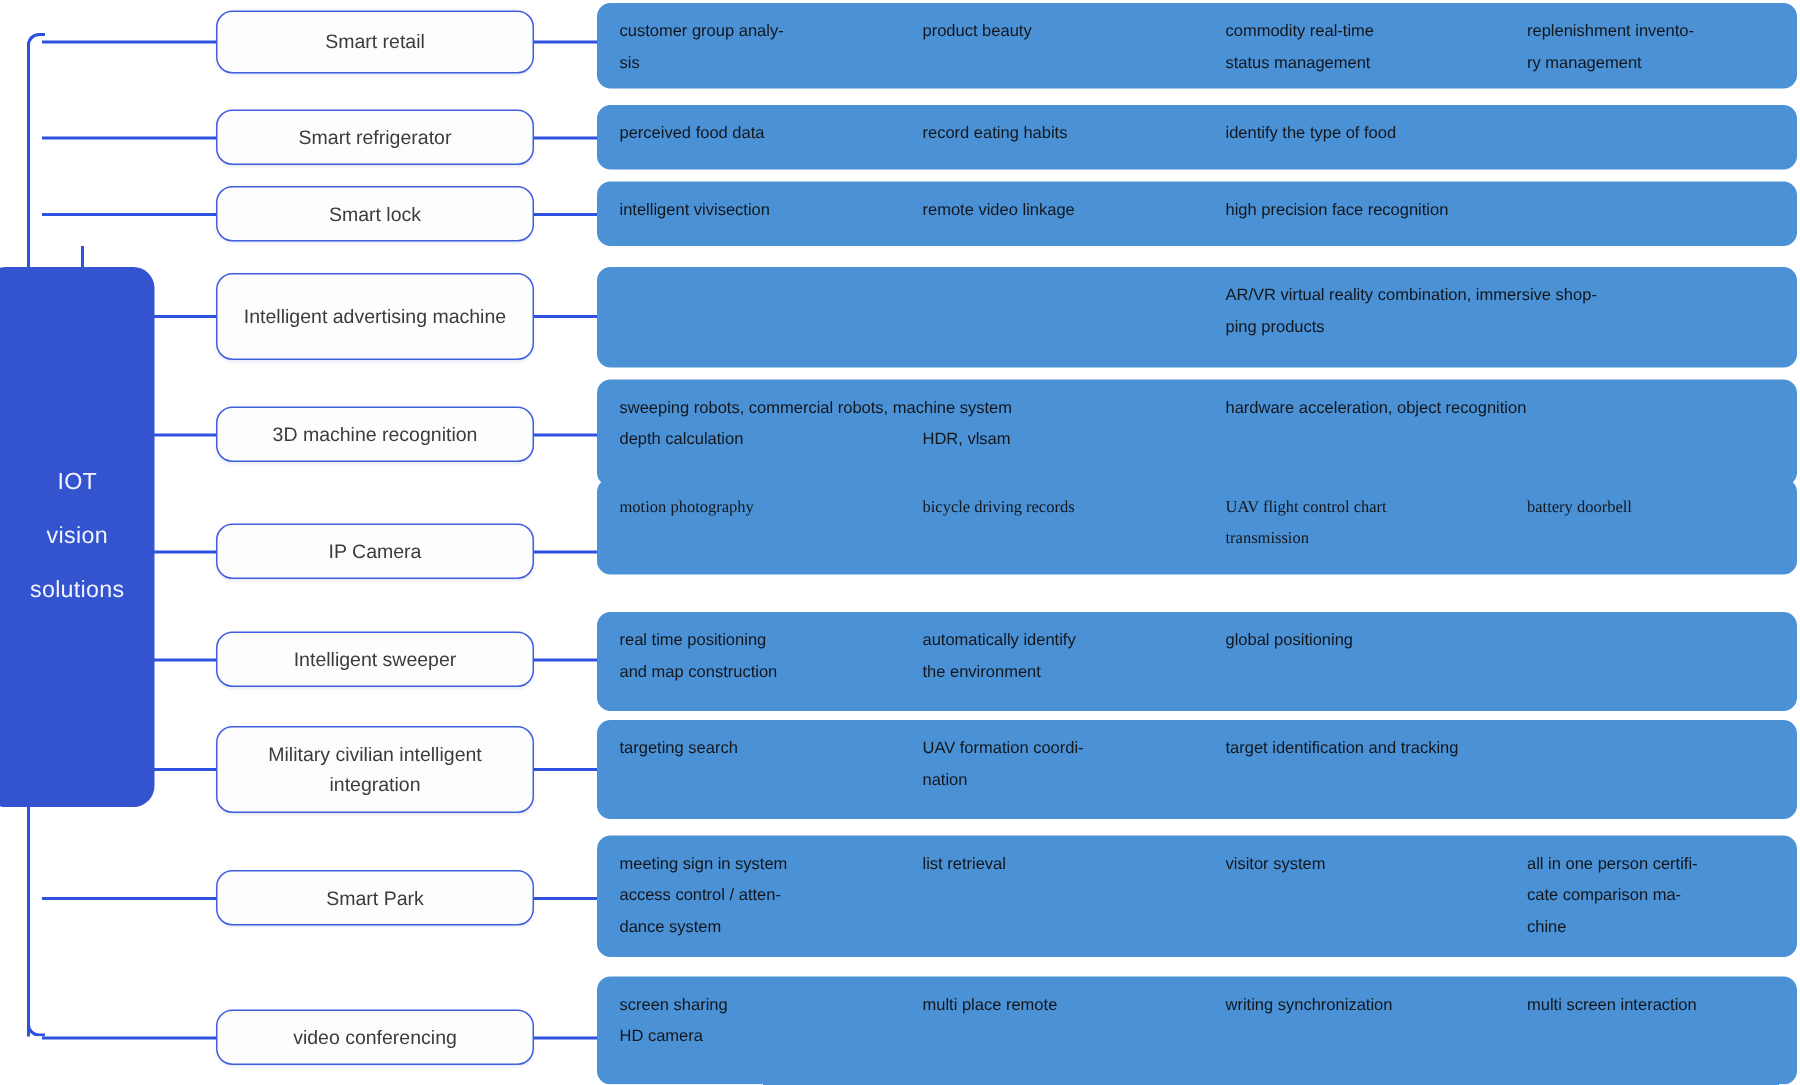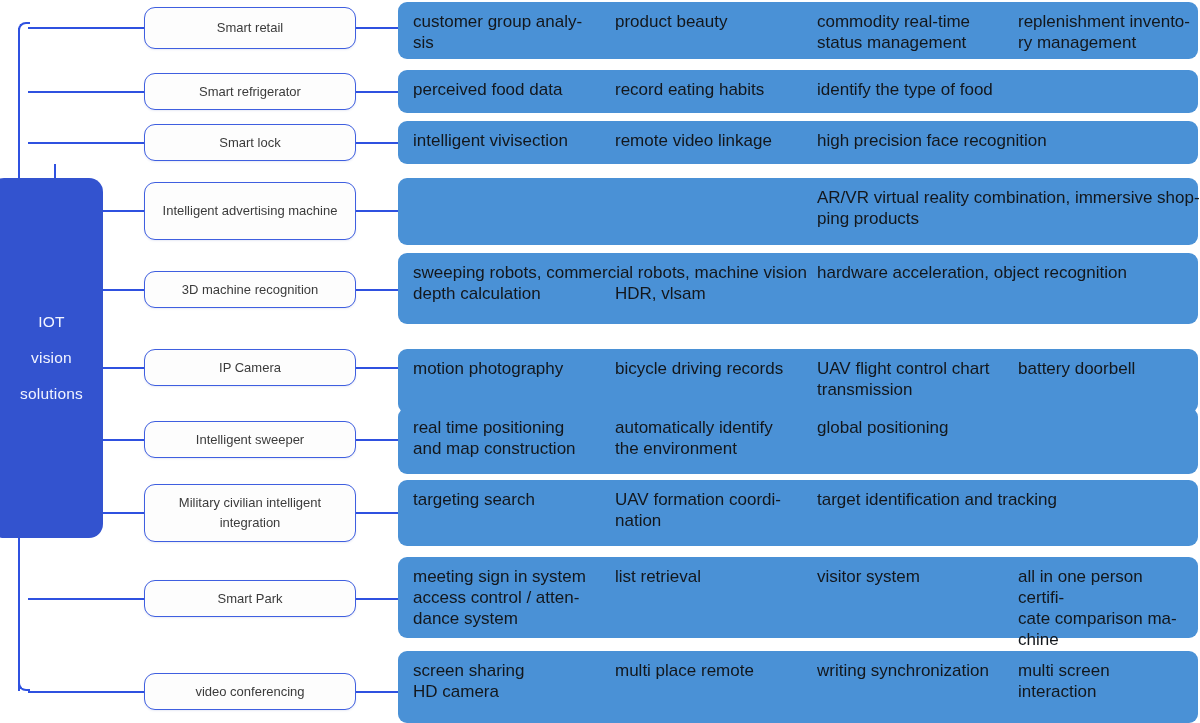--- a/index.html
+++ b/index.html
@@ -123,21 +123,21 @@
     left:398px;
     width:800px;
     box-sizing:border-box;
     background:#4a91d6;
     border-radius:9px;
     z-index:2;
   }
   .panel .cell{
     position:absolute;
     color:#13171c;
-    font-size:17px;
+    font-size:11px;
     line-height:21px;
   }
 </style>
 </head>
 <body>
 
 <div id="stage">
 
   <div class="spine-cap-top"></div>
   <div class="spine"></div>
@@ -189,31 +189,31 @@
       <div class="lead-out" style="top: 210px;"></div>
       <div class="panel" style="top: 178px; height: 67px;">
         <div class="cell" style="left: 419px; width: 395px; top: 9px;">AR/VR virtual reality combination, immersive shop-<br>ping products</div>
       </div>
       <div class="lead-in" style="top: 288.5px; width: 116px;"></div>
       <div class="mid-box" style="top: 271px; height: 37px;">
         <span>3D machine recognition</span>
       </div>
       <div class="lead-out" style="top: 288.5px;"></div>
       <div class="panel" style="top: 253px; height: 71px;">
-        <div class="cell" style="left: 15px; width: 395px; top: 9px;">sweeping robots, commercial robots, machine vision</div>
+        <div class="cell" style="left: 15px; width: 395px; top: 9px;">sweeping robots, commercial robots, machine system</div>
         <div class="cell" style="left: 419px; width: 395px; top: 9px;">hardware acceleration, object recognition</div>
         <div class="cell" style="left: 15px; width: 192px; top: 30px;">depth calculation</div>
         <div class="cell" style="left: 217px; width: 192px; top: 30px;">HDR, vlsam</div>
       </div>
       <div class="lead-in" style="top: 366.5px; width: 116px;"></div>
       <div class="mid-box" style="top: 349px; height: 37px;">
         <span>IP Camera</span>
       </div>
       <div class="lead-out" style="top: 366.5px;"></div>
-      <div class="panel" style="top: 349px; height: 64px;">
+      <div class="panel" style="top: 319px; height: 64px; font-family: Liberation Serif, serif;">
         <div class="cell" style="left: 15px; width: 192px; top: 9px;">motion photography</div>
         <div class="cell" style="left: 217px; width: 192px; top: 9px;">bicycle driving records</div>
         <div class="cell" style="left: 419px; width: 192px; top: 9px;">UAV flight control chart<br>transmission</div>
         <div class="cell" style="left: 620px; width: 172px; top: 9px;">battery doorbell</div>
       </div>
       <div class="lead-in" style="top: 438.5px; width: 116px;"></div>
       <div class="mid-box" style="top: 421px; height: 37px;">
         <span>Intelligent sweeper</span>
       </div>
       <div class="lead-out" style="top: 438.5px;"></div>

